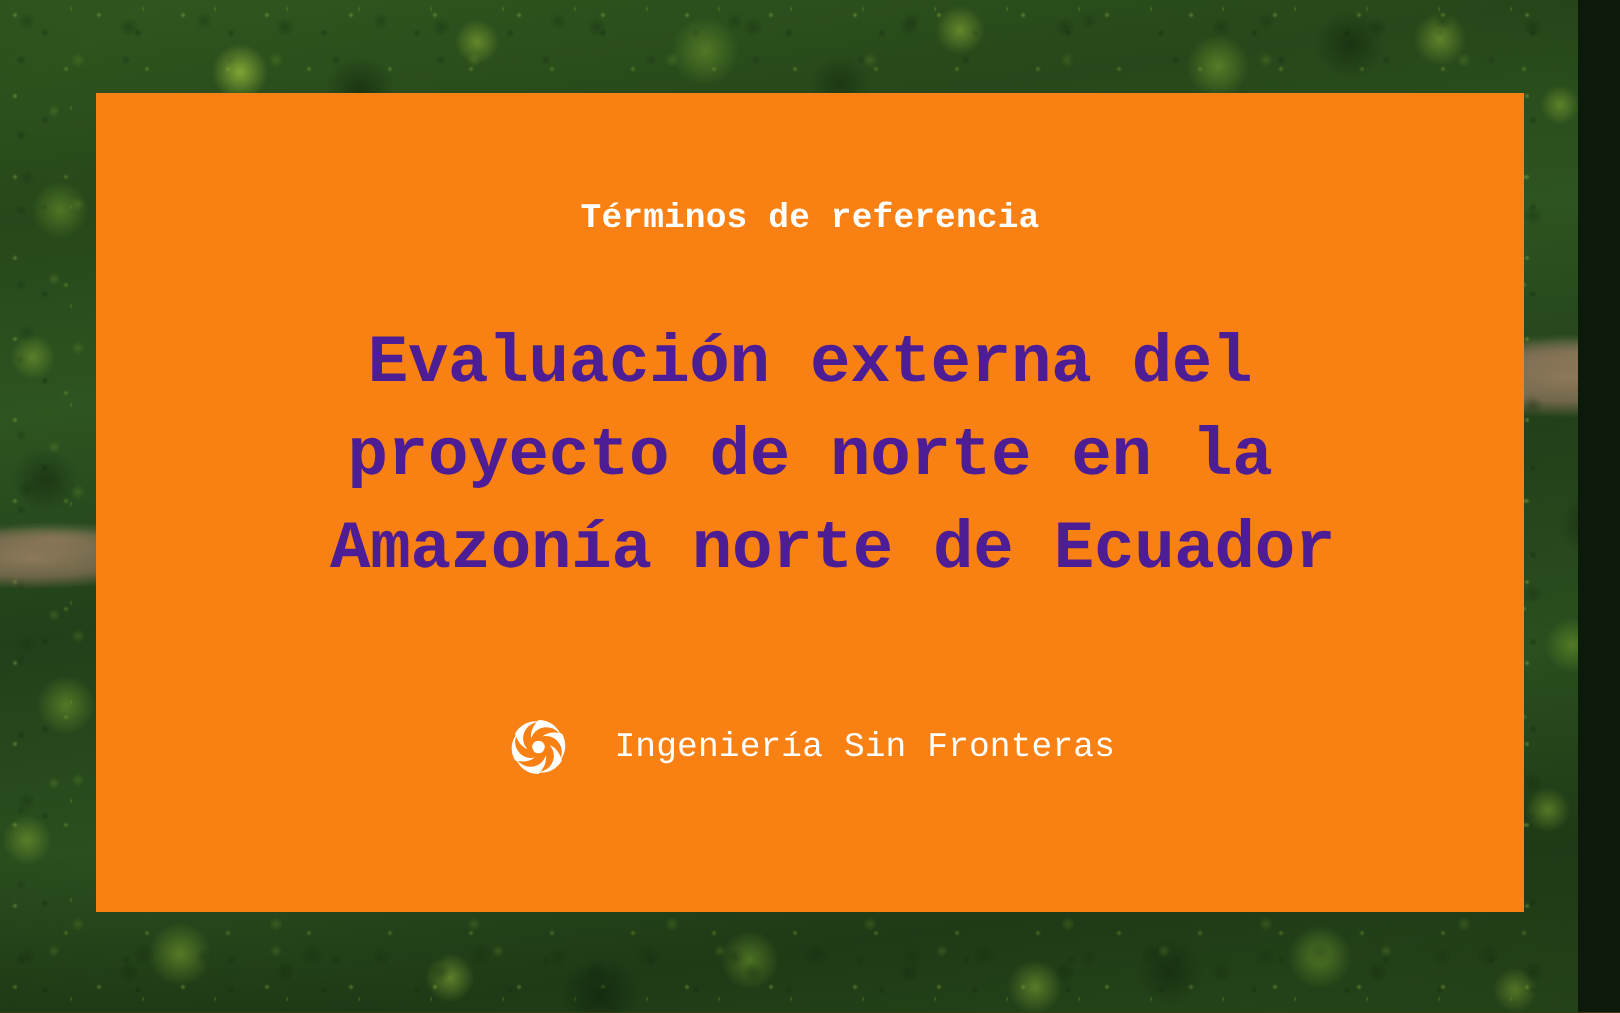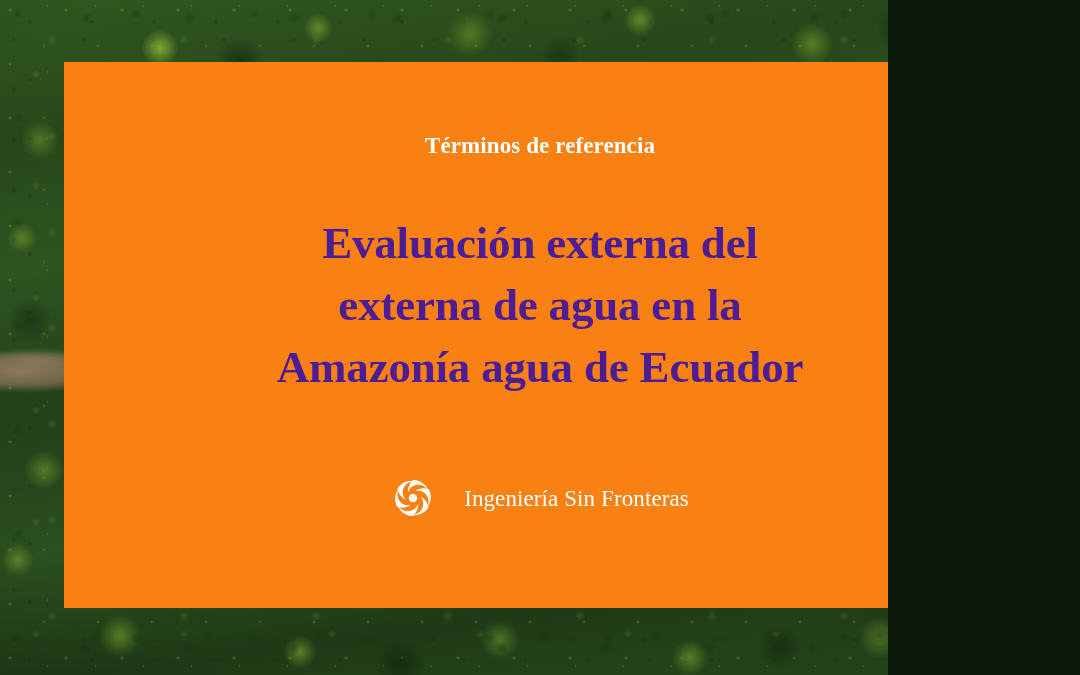--- a/index.html
+++ b/index.html
@@ -2,24 +2,24 @@
 <html><head>
 <meta charset="utf-8">
 <style>
   html, body {
     margin: 0;
     padding: 0;
     background: #0c1a0c;
   }
   .slide {
     position: relative;
-    width: 888px;
+    width: 1052px;
     height: 675px;
     overflow: hidden;
-    font-family: Liberation Serif, serif;
+    font-family: Liberation Mono, monospace;
   }
 
   
   .bg {
     position: absolute;
     inset: 0;
     background-color: #2f5220;
     background-image:
       
       radial-gradient(ellipse 150px 34px at 1048px 252px, rgba(150,124,96,0.92) 0%, rgba(140,116,90,0.75) 45%, rgba(120,100,78,0.0) 78%),
@@ -165,22 +165,22 @@
   <div class="bg"></div>
   <div class="bg-texture"></div>
   <div class="bg-vignette"></div>
 
   <div class="panel">
 
     <div class="eyebrow">Términos de referencia</div>
 
     <div class="title">
       <span class="tline">Evaluación externa del</span>
-      <span class="tline">externa de agua en la</span>
-      <span class="tline">Amazonía agua de Ecuador</span>
+      <span class="tline">proyecto de norte en la</span>
+      <span class="tline">Amazonía norte de Ecuador</span>
     </div>
 
     <div class="logo">
       <svg class="logo-mark" viewBox="0 0 100 100" aria-hidden="true">
         <g fill="#ffffff">
           <g transform="translate(50,50)">
             <g>
               <path d="M 0,-41 C 17,-41 31,-30 35,-15 C 31,-24 22,-30 12,-30 C 1,-30 -8,-23 -11,-13 C -13,-22 -8,-33 0,-41 Z" transform="rotate(0)"></path>
               <path d="M 0,-41 C 17,-41 31,-30 35,-15 C 31,-24 22,-30 12,-30 C 1,-30 -8,-23 -11,-13 C -13,-22 -8,-33 0,-41 Z" transform="rotate(60)"></path>
               <path d="M 0,-41 C 17,-41 31,-30 35,-15 C 31,-24 22,-30 12,-30 C 1,-30 -8,-23 -11,-13 C -13,-22 -8,-33 0,-41 Z" transform="rotate(120)"></path>

